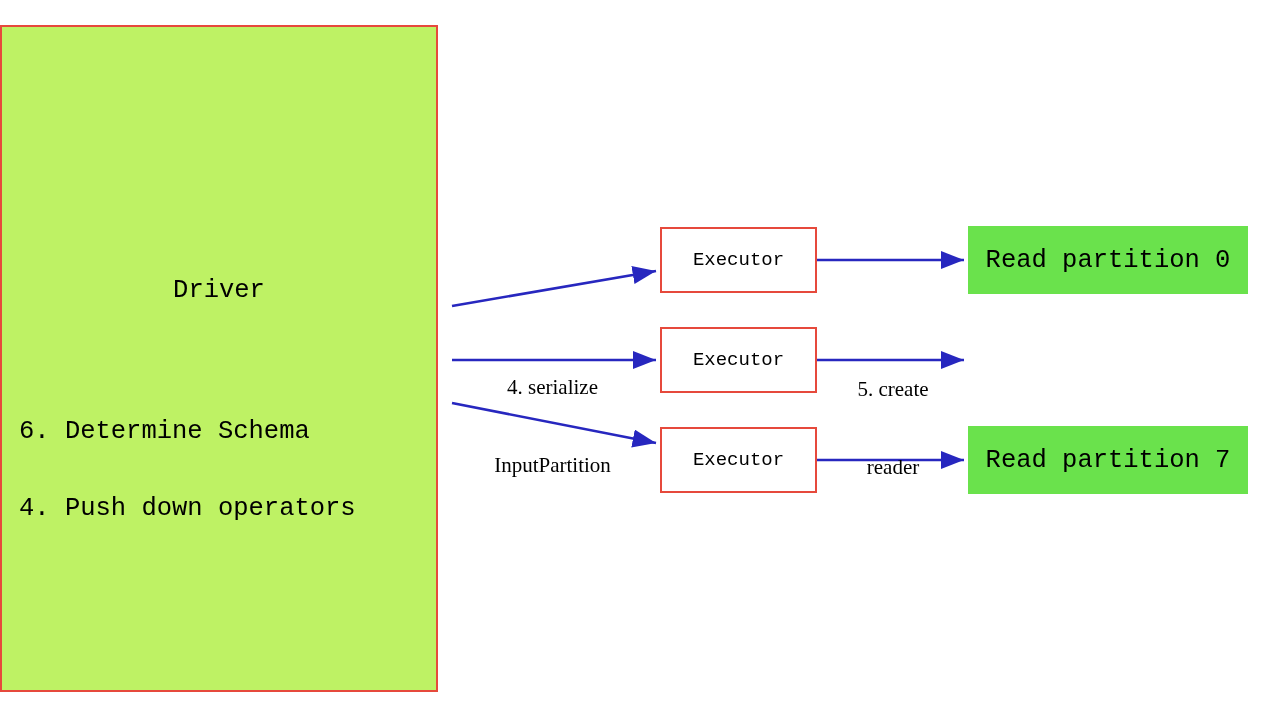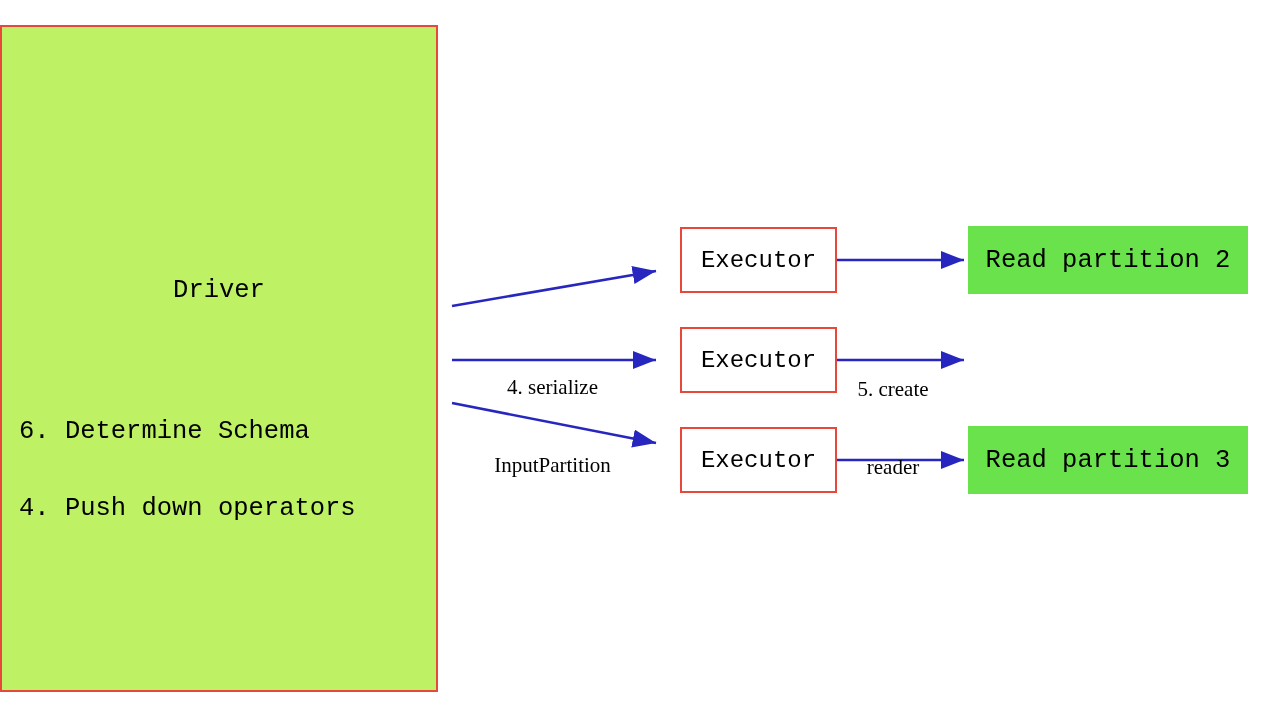--- a/index.html
+++ b/index.html
@@ -56,23 +56,22 @@
   }
   .executor-node {
     position: absolute;
     left: 660px;
     width: 153px; height: 62px;
     border: 2px solid var(--box-border-red, #e6493c);
     background: #ffffff;
     display: flex;
     align-items: center;
     justify-content: center;
-    font-size: 24px;
+    font-size: 19px;
     white-space: pre;
-    margin-left: 20px;
   }
   .partition-node {
     position: absolute;
     left: 968px;
     width: 280px; height: 68px;
     background: var(--partition-green, #6ae24c);
     display: flex;
     align-items: center;
     justify-content: center;
     font-size: 25.5px;
@@ -113,22 +112,22 @@
     <div class="driver-steps">
       <div>6. Determine Schema</div>
       <div>4. Push down operators</div>
     </div>
   </div>
 
   <div class="executor-node" style="top:227px">Executor</div>
   <div class="executor-node" style="top:327px">Executor</div>
   <div class="executor-node" style="top:427px">Executor</div>
 
-  <div class="partition-node" style="top:226px">Read partition 2</div>
-  <div class="partition-node" style="top:426px">Read partition 3</div>
+  <div class="partition-node" style="top:226px">Read partition 0</div>
+  <div class="partition-node" style="top:426px">Read partition 7</div>
 
   <div class="edge-label edge-label-serialize">
     <div>4. serialize</div>
     <div>InputPartition</div>
   </div>
 
   <div class="edge-label edge-label-reader">
     <div>5. create</div>
     <div>reader</div>
   </div>

